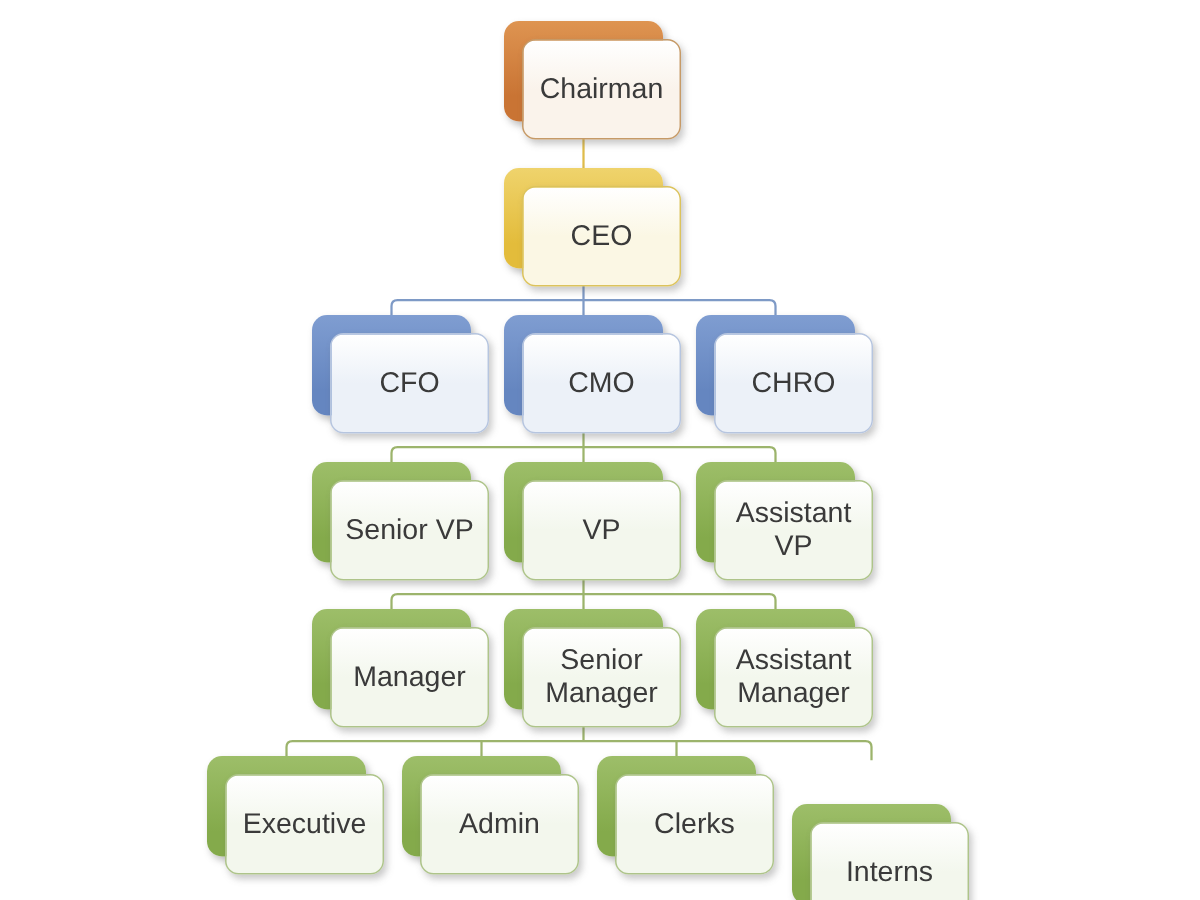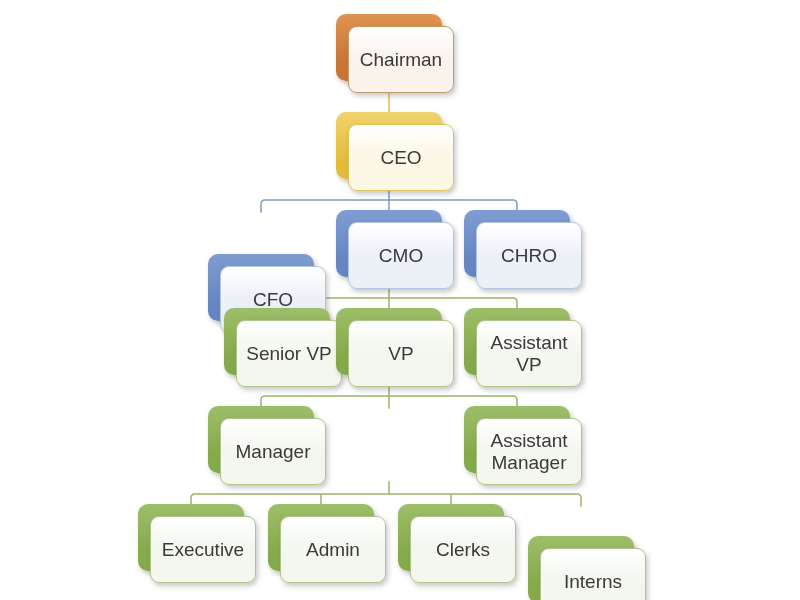--- a/index.html
+++ b/index.html
@@ -50,39 +50,39 @@
       <div class="front" style="border-color:#DCC35C;background:linear-gradient(180deg,#ffffff 0%,#FBF7E4 50%)">
         <span class="lbl">CEO</span>
       </div>
     </div>
     <div class="node" style="left: 336px; top: 14px;">
       <div class="back" style="background:linear-gradient(180deg,#DE9451 0%,#C97434 75%)"></div>
       <div class="front" style="border-color:#C69A67;background:linear-gradient(180deg,#ffffff 0%,#FAF3EB 50%)">
         <span class="lbl">Chairman</span>
       </div>
     </div>
-    <div class="node" style="left: 208px; top: 210px; margin-top: 44px;">
+    <div class="node" style="left: 208px; top: 210px;">
       <div class="back" style="background:linear-gradient(180deg,#7F9DD1 0%,#6586C0 75%)"></div>
       <div class="front" style="border-color:#B6C5DF;background:linear-gradient(180deg,#ffffff 0%,#ECF1F8 50%)">
         <span class="lbl">CFO</span>
       </div>
     </div>
     <div class="node" style="left: 336px; top: 210px;">
       <div class="back" style="background:linear-gradient(180deg,#7F9DD1 0%,#6586C0 75%)"></div>
       <div class="front" style="border-color:#B6C5DF;background:linear-gradient(180deg,#ffffff 0%,#ECF1F8 50%)">
         <span class="lbl">CMO</span>
       </div>
     </div>
     <div class="node" style="left: 464px; top: 210px;">
       <div class="back" style="background:linear-gradient(180deg,#7F9DD1 0%,#6586C0 75%)"></div>
       <div class="front" style="border-color:#B6C5DF;background:linear-gradient(180deg,#ffffff 0%,#ECF1F8 50%)">
         <span class="lbl">CHRO</span>
       </div>
     </div>
-    <div class="node" style="left: 224px; top: 308px;">
+    <div class="node" style="left: 208px; top: 308px;">
       <div class="back" style="background:linear-gradient(180deg,#9DBE69 0%,#84AA4B 75%)"></div>
       <div class="front" style="border-color:#AEC48A;background:linear-gradient(180deg,#ffffff 0%,#F3F7ED 50%)">
         <span class="lbl">Senior VP</span>
       </div>
     </div>
     <div class="node" style="left: 464px; top: 308px;">
       <div class="back" style="background:linear-gradient(180deg,#9DBE69 0%,#84AA4B 75%)"></div>
       <div class="front" style="border-color:#AEC48A;background:linear-gradient(180deg,#ffffff 0%,#F3F7ED 50%)">
         <span class="lbl">Assistant VP</span>
       </div>
@@ -90,20 +90,26 @@
     <div class="node" style="left: 336px; top: 308px;">
       <div class="back" style="background:linear-gradient(180deg,#9DBE69 0%,#84AA4B 75%)"></div>
       <div class="front" style="border-color:#AEC48A;background:linear-gradient(180deg,#ffffff 0%,#F3F7ED 50%)">
         <span class="lbl">VP</span>
       </div>
     </div>
     <div class="node" style="left: 208px; top: 406px;">
       <div class="back" style="background:linear-gradient(180deg,#9DBE69 0%,#84AA4B 75%)"></div>
       <div class="front" style="border-color:#AEC48A;background:linear-gradient(180deg,#ffffff 0%,#F3F7ED 50%)">
         <span class="lbl">Manager</span>
+      </div>
+    </div>
+    <div class="node" style="left: 336px; top: 406px;">
+      <div class="back" style="background:linear-gradient(180deg,#9DBE69 0%,#84AA4B 75%)"></div>
+      <div class="front" style="border-color:#AEC48A;background:linear-gradient(180deg,#ffffff 0%,#F3F7ED 50%)">
+        <span class="lbl">Senior Manager</span>
       </div>
     </div>
     <div class="node" style="left: 464px; top: 406px; padding-left: 29px;">
       <div class="back" style="background:linear-gradient(180deg,#9DBE69 0%,#84AA4B 75%)"></div>
       <div class="front" style="border-color:#AEC48A;background:linear-gradient(180deg,#ffffff 0%,#F3F7ED 50%)">
         <span class="lbl">Assistant Manager</span>
       </div>
     </div>
     <div class="node" style="left: 138px; top: 504px;">
       <div class="back" style="background:linear-gradient(180deg,#9DBE69 0%,#84AA4B 75%)"></div>

